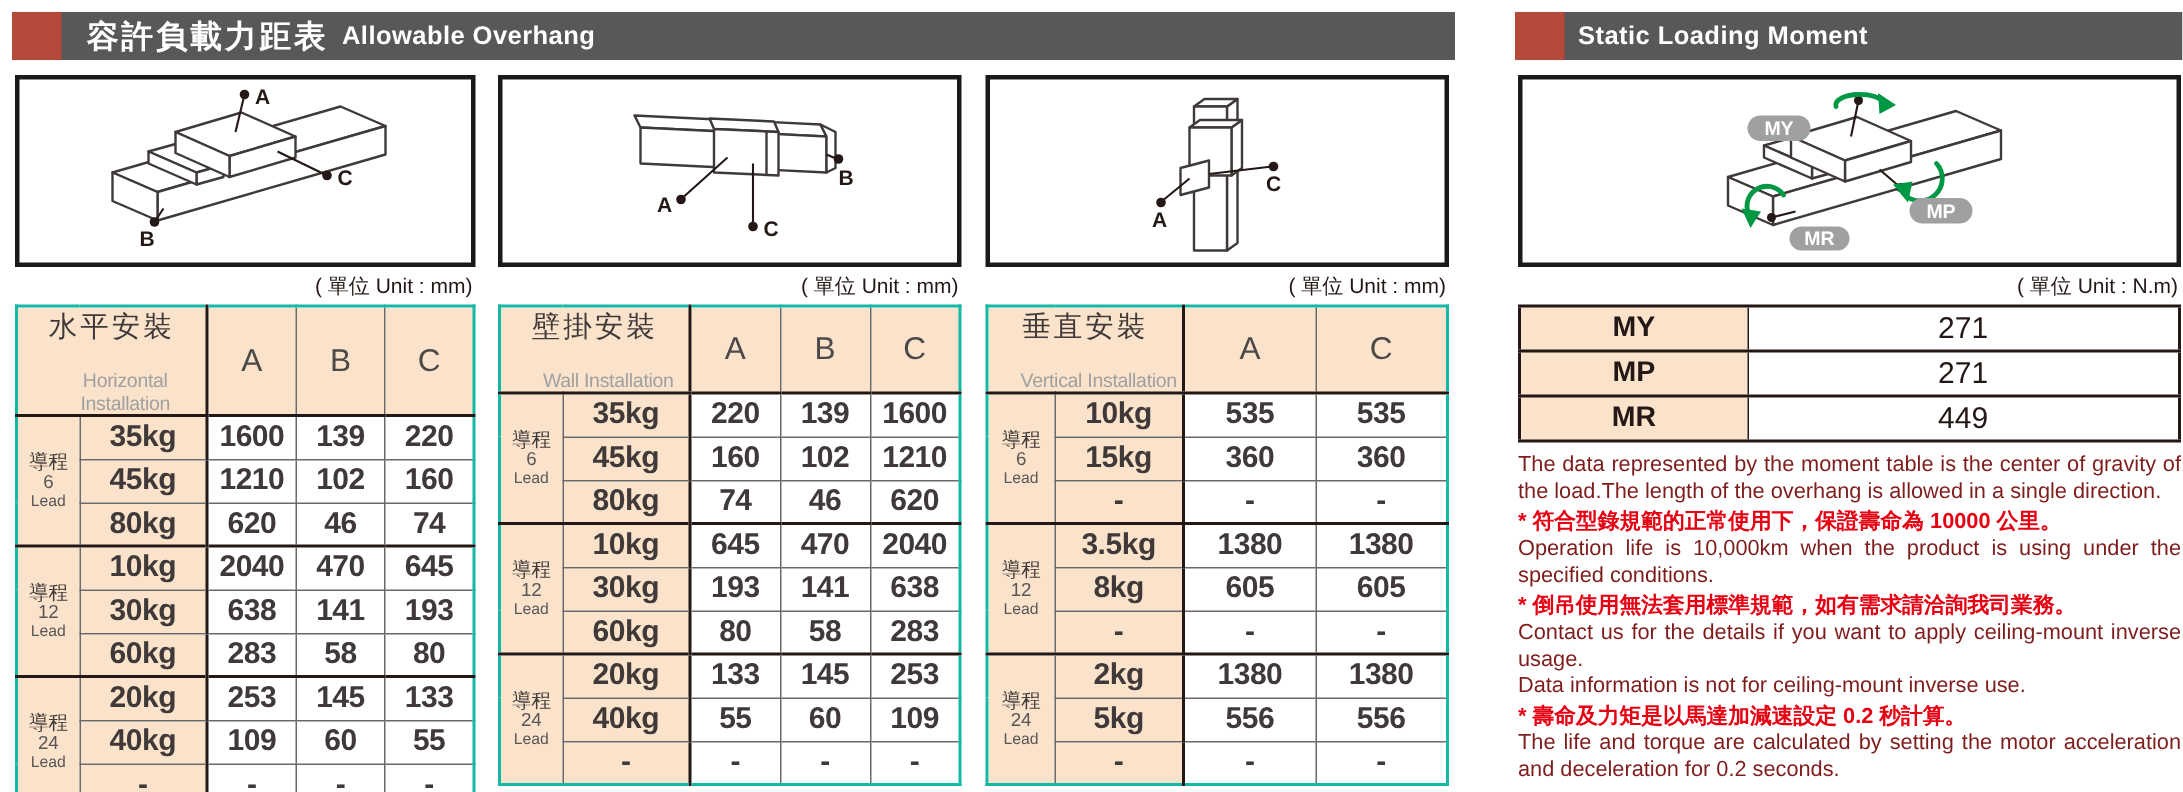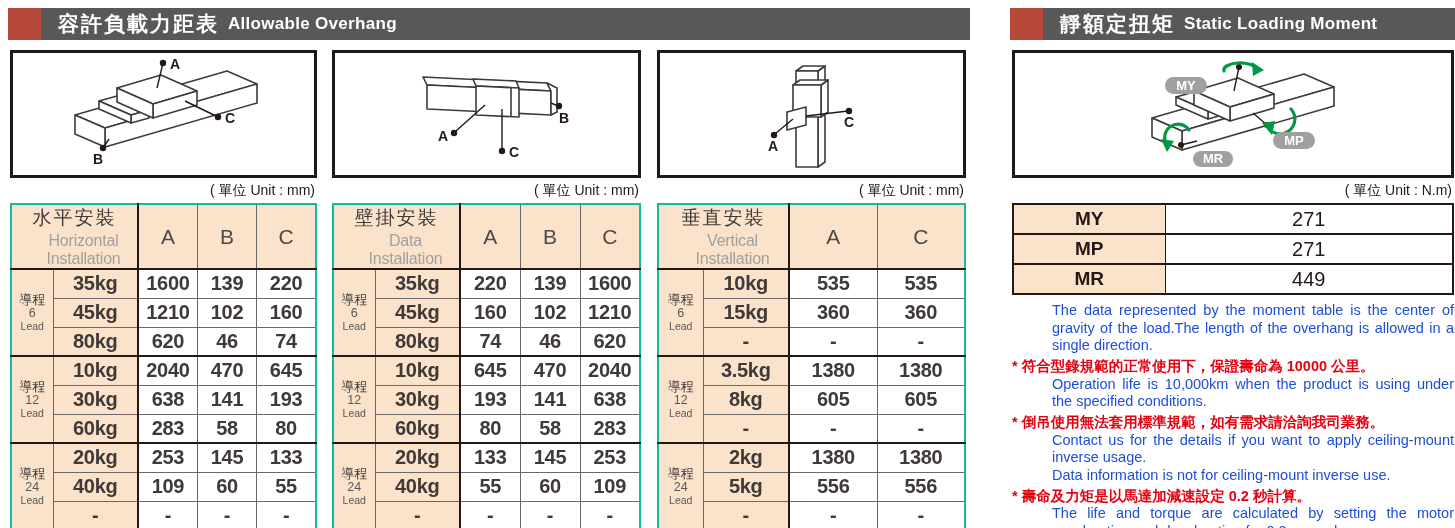--- a/index.html
+++ b/index.html
@@ -11,51 +11,50 @@
   .bar-en { color:#fff; font-weight:bold; font-size:17px; margin-left:9px; letter-spacing:.3px; white-space:nowrap; }
   .panel { position:absolute; top:50px; }
   .diagram-box { border:3px solid #1a1a1a; height:128px; background:#fff; overflow:hidden; }
   .unit-label { text-align:right; font-size:14px; color:#231815; padding:4px 2px 3px 0; height:25px; white-space:nowrap; }
   table.ov { border-collapse:collapse; width:100%; table-layout:fixed; border:2px solid #14b8a6; }
   .ov th,.ov td { border:1px solid #6b6867; text-align:center; vertical-align:middle; padding:0; overflow:hidden; }
   .ov thead tr { height:52px; }
   .ov tbody tr { height:29px; }
   .ov thead th { border-bottom:2px solid #231815; background:#fbe3cb; }
   .name-zh { font-size:19px; color:#3f3a39; letter-spacing:2px; font-weight:normal; }
-  .name-en { font-size:16px; color:#9fa0a0; font-weight:normal; margin-top:1px; letter-spacing:-0.2px;padding-left:18px; }
+  .name-en { font-size:13px; color:#9fa0a0; font-weight:normal; margin-top:15px; letter-spacing:-0.2px;padding-left:18px; }
   .colh { font-size:21px; color:#4c4948; font-weight:normal; }
   .thick-l { border-left:2px solid #231815 !important; }
   tr.grp td { border-top:2px solid #231815; }
   .lead-cell { background:#fbe3cb; font-size:13px; color:#3f3a39; line-height:1.1;margin-top:30px; }
   .lead-num { font-size:12.5px; color:#595757; }
   .lead-en { font-size:10.5px; color:#595757; }
   .load-cell { background:#fbe3cb; font-weight:bold; font-size:20px; color:#3f3a39; letter-spacing:-0.3px; }
   .val-cell { background:#fff; font-weight:bold; font-size:20px; color:#3f3a39; letter-spacing:-0.3px; }
   table.mt { border-collapse:collapse; width:100%; table-layout:fixed; border:2px solid #231815; }
   .mt tr { height:30px; }
   .mt th,.mt td { border:2px solid #231815; border-left-width:1px; border-right-width:1px; }
   .mt th { background:#fbe3cb; font-size:19px; color:#231815; text-align:center; font-weight:bold; }
   .mt td { font-size:20px; color:#231815; text-align:center; font-weight:normal; }
   #notes { margin-top:7px; }
   .note-zh { color:#e60012; font-weight:bold; font-size:14.5px; line-height:1.28; margin-top:2px; }
-  .note-en { color:#1d4ed8; font-size:14.5px; line-height:1.22; text-align:justify;margin-left:40px; }
+  .note-en { color:#7f1d1d; font-size:14.5px; line-height:1.22; text-align:justify; }
   svg text { font-family:"Liberation Sans","DejaVu Sans",sans-serif; }
 </style>
 </head>
 <body>
 
 <div class="bar" style="left:8px;width:962px;text-align:right;">
   <div class="accent"></div>
   <span class="bar-zh">容許負載力距表</span>
   <span class="bar-en">Allowable Overhang</span>
 </div>
 
 <div class="bar" style="left:1010px;width:445px;">
   <div class="accent"></div>
-  <span class="bar-zh">靜額定扭矩</span>
   <span class="bar-en">Static Loading Moment</span>
 </div>
 
 <div class="panel" style="left:10px;width:307px;">
   <div class="diagram-box">
     <svg width="301" height="122" viewBox="0 0 301 122">
       <g fill="#fff" stroke="#3f3a39" stroke-width="1.6" stroke-linejoin="round">
         <polygon points="62,62 214,18 244,31 92,75"></polygon>
         <polygon points="92,75 244,31 244,50 92,94"></polygon>
         <polygon points="62,62 92,75 92,94 62,81"></polygon>
@@ -210,21 +209,21 @@
           <col style="width: 42px;">
           <col style="width: 85px;">
           <col>
           <col>
           <col>
         </colgroup>
         <thead>
           <tr>
             <th class="name-cell" colspan="2">
               <div class="name-zh">壁掛安裝</div>
-              <div class="name-en">Data Installation</div>
+              <div class="name-en">Wall Installation</div>
             </th>
             <th class="colh thick-l">A</th>
             <th class="colh">B</th>
             <th class="colh">C</th>
           </tr>
         </thead>
         <tbody>
           <tr>
             <td class="lead-cell" rowspan="3">
               <div class="lead-zh">導程</div>

